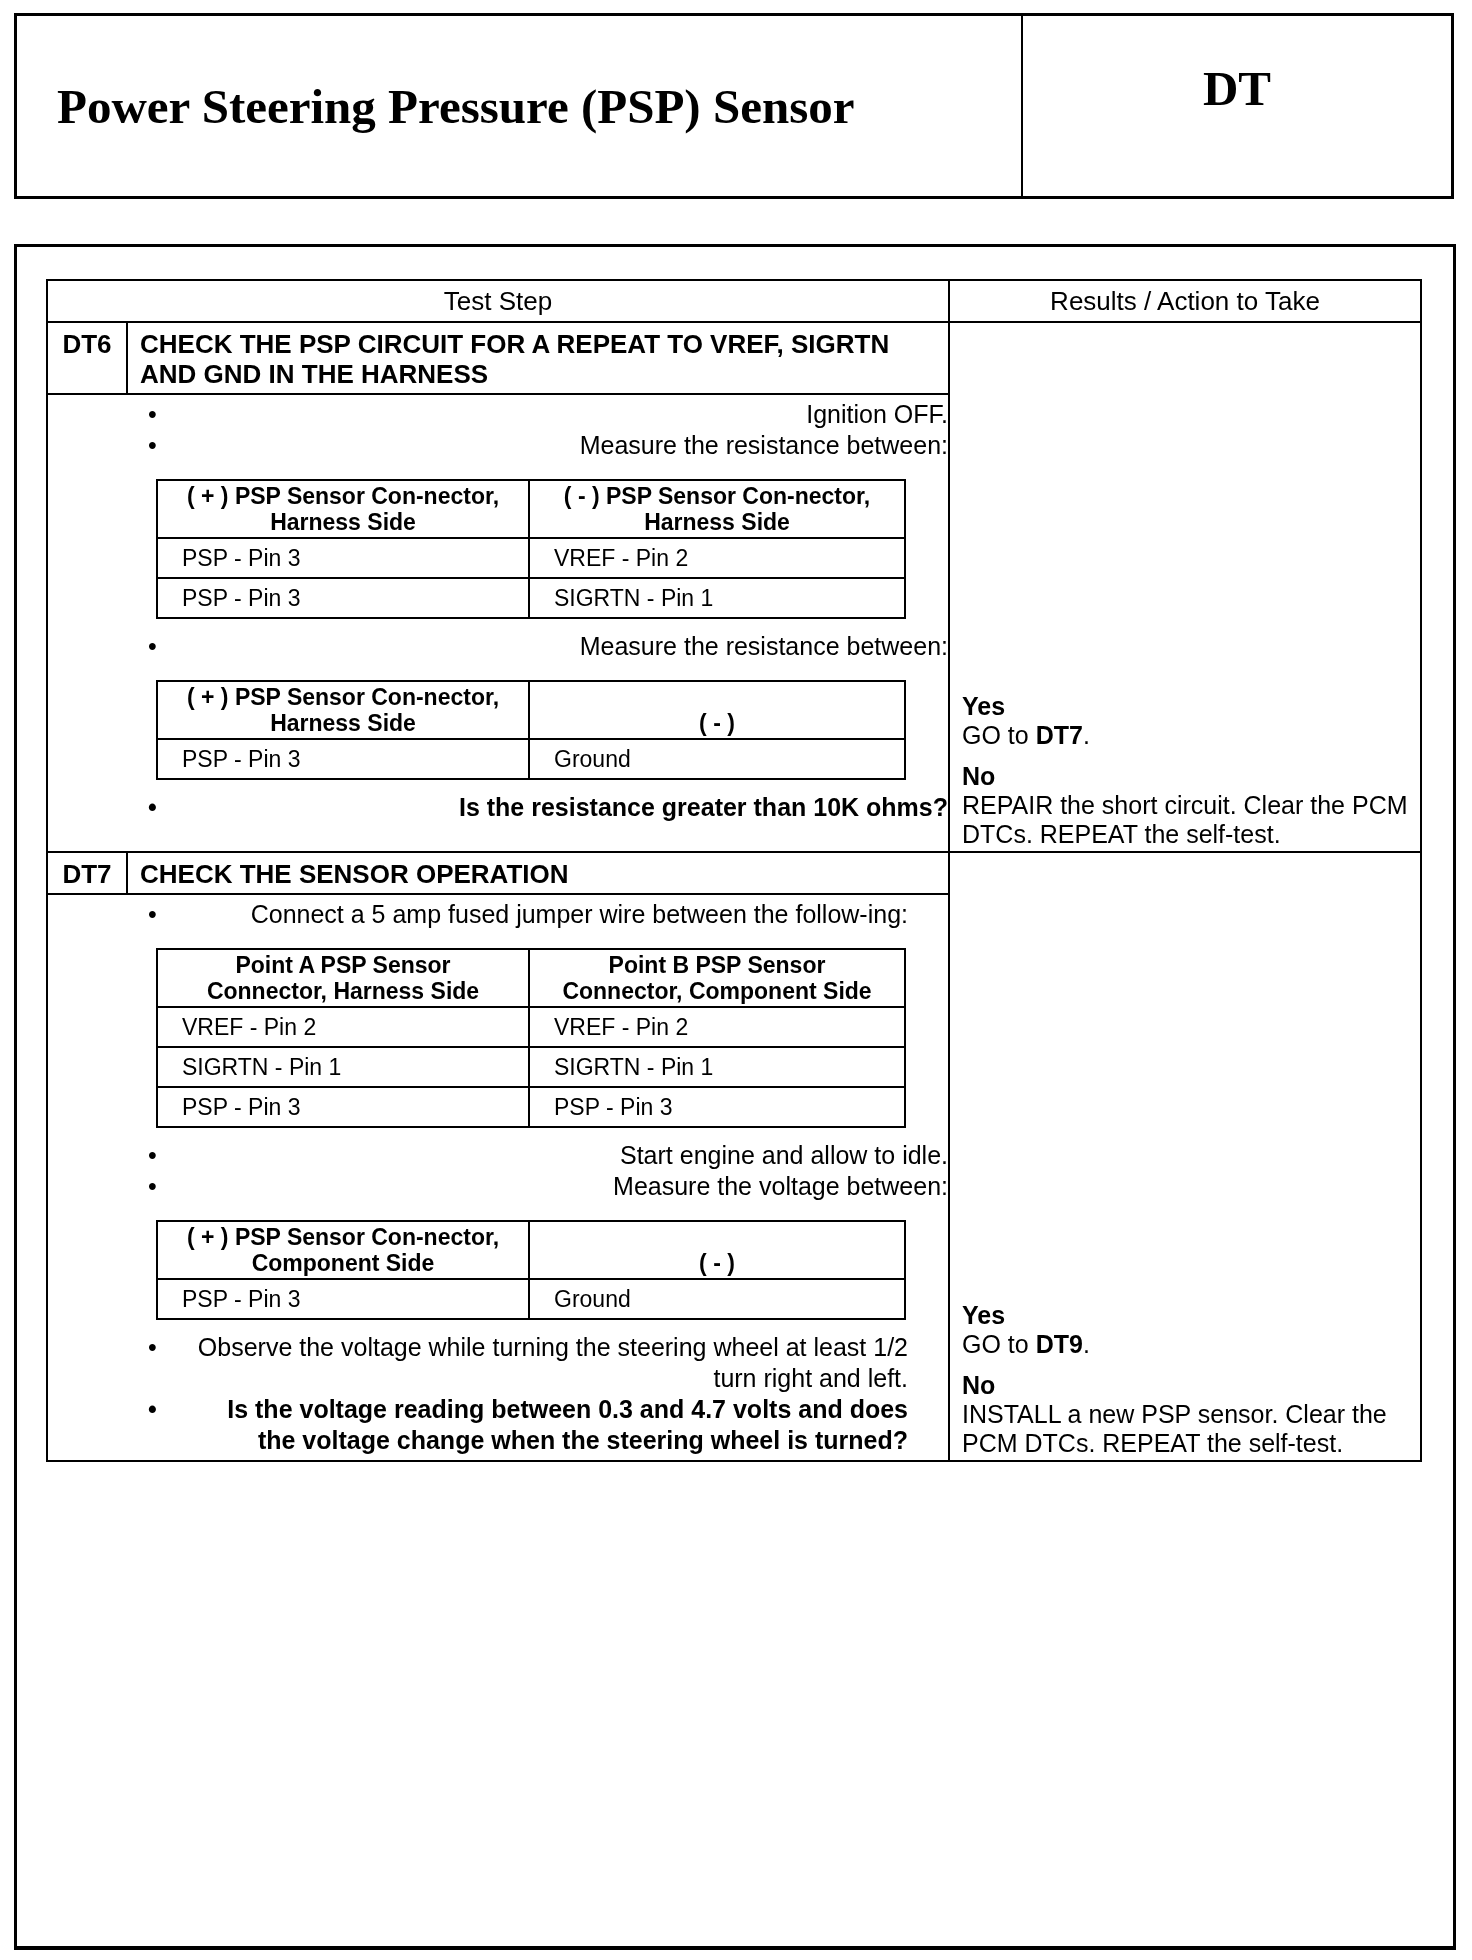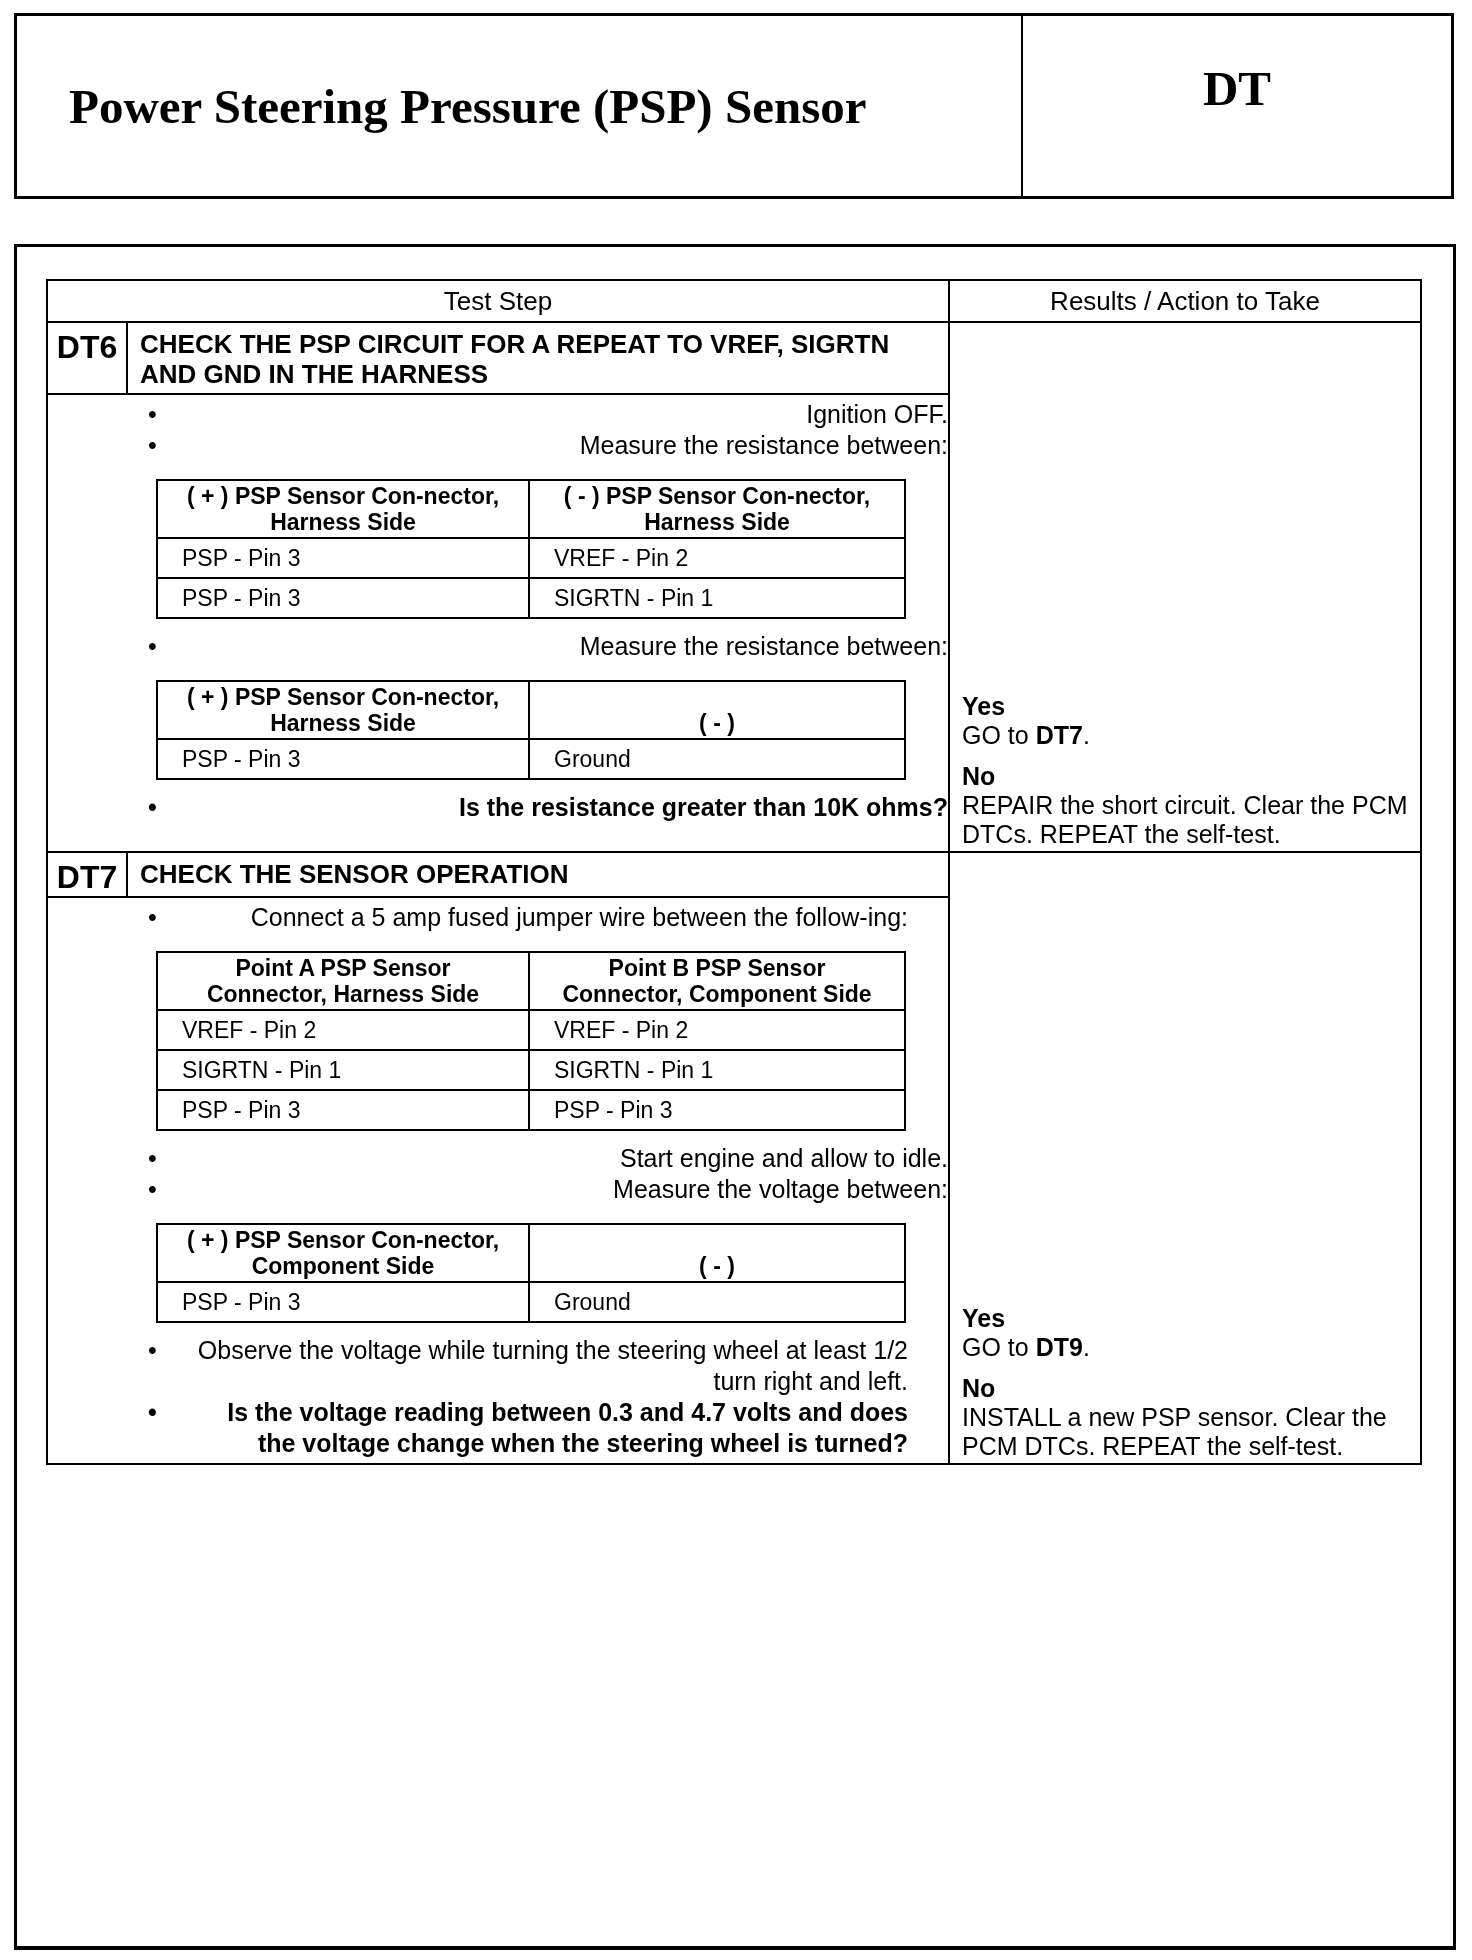--- a/index.html
+++ b/index.html
@@ -1,32 +1,32 @@
 <!DOCTYPE html>
 <html><head>
   <meta charset="utf-8">
   <style>
     html, body { margin: 0; padding: 0; background: #ffffff; }
     body { width: 1472px; height: 1960px; position: relative; overflow: hidden; font-family: "Liberation Sans", sans-serif; color: #000; }
 
     .header-box { position: absolute; left: 14px; top: 13px; width: 1440px; height: 186px; border: 3px solid #000; border-right-width: 3px; box-sizing: border-box; }
-    .header-title { position: absolute; left: 0; top: 0; width: 1006px; height: 180px; border-right: 2px solid #000; display: flex; align-items: center; padding-left: 52px; box-sizing: border-box; font-family: "Liberation Serif", serif; font-weight: bold; font-size: 49px; }
+    .header-title { position: absolute; left: 0; top: 0; width: 1006px; height: 180px; border-right: 2px solid #000; display: flex; align-items: center; padding-left: 40px; box-sizing: border-box; font-family: "Liberation Serif", serif; font-weight: bold; font-size: 49px; }
     .header-code { position: absolute; left: 1006px; top: 0; right: 0; height: 144px; display: flex; align-items: center; justify-content: center; font-family: "Liberation Serif", serif; font-weight: bold; font-size: 49px; }
 
     .page-frame { position: absolute; left: 14px; top: 244px; width: 1442px; height: 1706px; border: 3px solid #000; border-bottom-width: 4px; box-sizing: border-box; }
 
     .main-table { position: absolute; left: 46px; top: 279px; width: 1374px; border-collapse: collapse; table-layout: fixed; }
     .main-table td, .main-table th { border: 2px solid #000; vertical-align: top; padding: 0; }
     .col-step { width: 80px; }
     .col-body { width: 822px; }
     .col-result { width: 472px; }
 
     .th-cell { font-size: 26px; font-weight: normal; text-align: center; height: 40px; line-height: 40px; }
 
-    .step-id { font-weight: bold; font-size: 32px; text-align: center; padding-top: 6px !important; }
+    .step-id { font-weight: bold; font-size: 26px; text-align: center; padding-top: 6px !important; }
     .step-title { font-weight: bold; font-size: 26px; line-height: 30px; padding: 6px 12px 4px 12px !important; }
 
     .body-cell { border-top: 2px solid #000; padding: 4px 0 4px 0 !important; }
     .bullets { list-style: none; margin: 0; padding: 0 0 0 100px; font-size: 25px; line-height: 31px; text-align: right; }
     .bullets li { position: relative; padding-left: 40px; }
     .bullets li::before { content: "•"; position: absolute; left: 0; top: 0; }
     .bullets li.q { font-weight: bold; }
 
     .sub-table { border-collapse: collapse; table-layout: fixed; margin: 18px 0 12px 108px; width: 648px; }
     .sub-table td { border: 2px solid #000; font-size: 23px; padding: 2px 24px; line-height: 26px; vertical-align: middle; }

